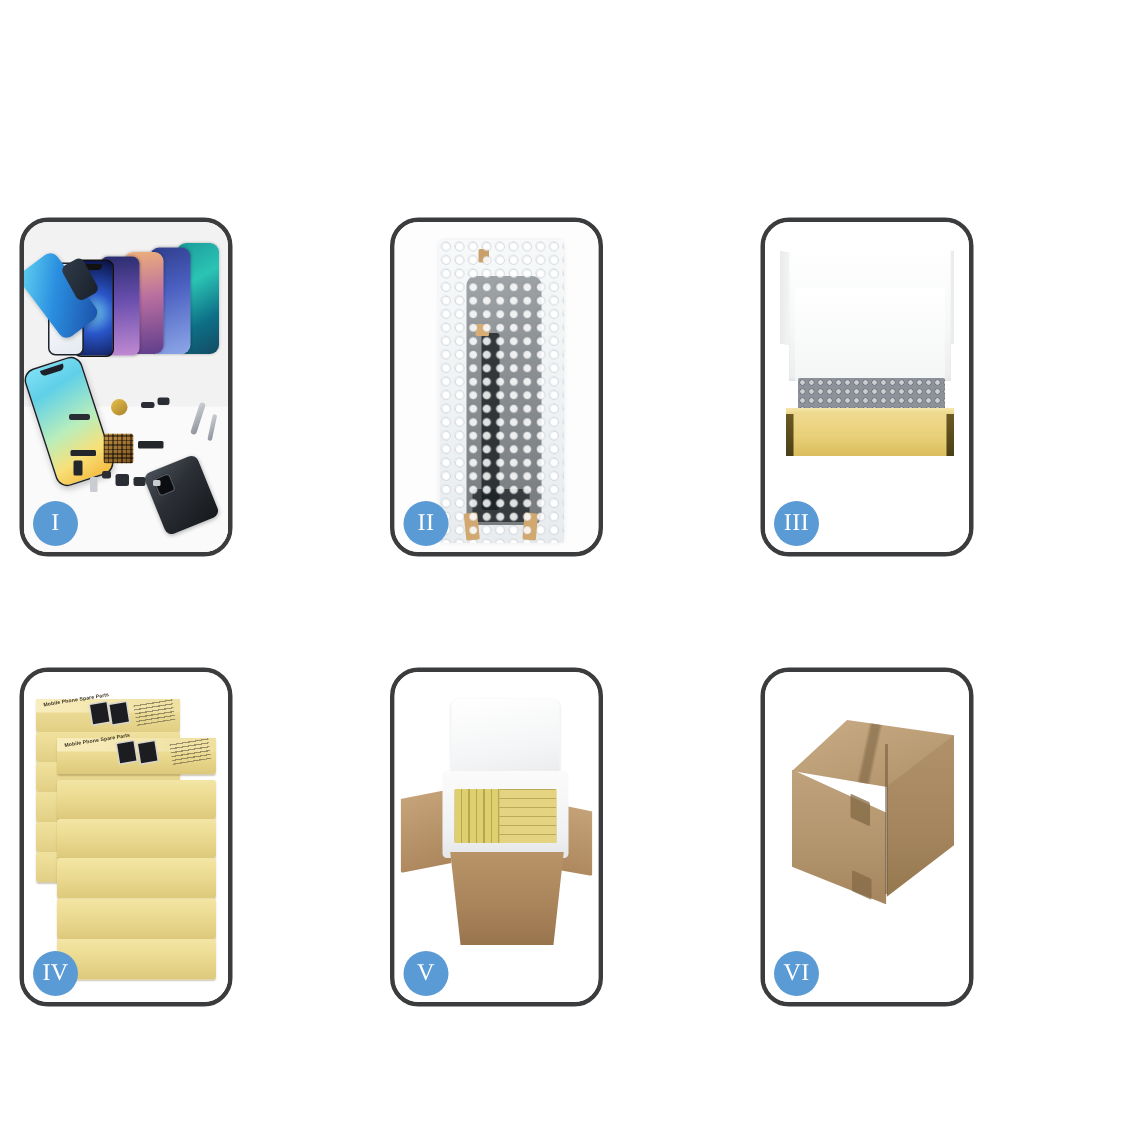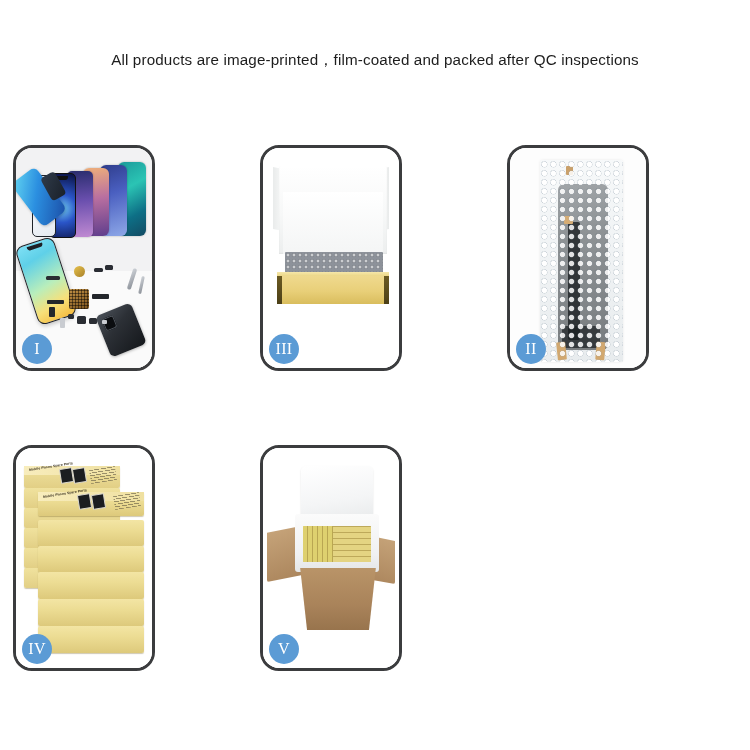--- a/index.html
+++ b/index.html
@@ -308,21 +308,20 @@
     clip-path:polygon(0 32%, 100% 0, 100% 68%, 0 100%);
   }
   .p6-tape-a { position:absolute; left:57px; top:84px; width:13px; height:16px; background:rgba(130,104,68,.75); border-radius:1px; transform:skewY(24deg); }
   .p6-tape-b { position:absolute; left:58px; top:135px; width:13px; height:14px; background:rgba(130,104,68,.7); border-radius:1px; transform:skewY(24deg); }
   .p6-edge { position:absolute; left:80px; top:48px; width:1.6px; height:100px; background:rgba(110,88,58,.55); }
 </style>
 </head>
 <body>
 
 <div class="header">
-  <div class="subtitle">All products are image-printed，film-coated and packed after QC inspections</div>
 </div>
 
 <div class="grid">
 
   <div class="panel">
     <div class="stage">
       <div class="p1-bg"></div>
       <div class="p1-lower"></div>
 
       <div class="ph fan1"></div>
@@ -350,46 +349,46 @@
       <div class="chip pale" style="left:86px;top:172px;width:5px;height:4px;"></div>
       <div class="chip tool" style="right:18px;top:120px;width:4px;height:22px;transform:rotate(18deg);"></div>
       <div class="chip tool" style="right:9px;top:128px;width:3px;height:18px;transform:rotate(12deg);"></div>
 
       <div class="badge">I</div>
     </div>
   </div>
 
   <div class="panel">
     <div class="stage">
-      <div class="p3-bg"></div>
-      <div class="p3-lid-flapL"></div>
-      <div class="p3-lid-flapR"></div>
-      <div class="p3-lid"></div>
-      <div class="p3-foam"></div>
-      <div class="p3-wrap"></div>
-      <div class="p3-rim"></div>
-      <div class="p3-front"></div>
-      <div class="badge">III</div>
-    </div>
-  </div>
-
-  <div class="panel">
-    <div class="stage">
       <div class="p2-bg"></div>
       <div class="p2-bag">
         <div class="p2-screen"></div>
         <div class="p2-flex"></div>
         <div class="p2-flex2"></div>
         <div class="p2-tape-a"></div>
         <div class="p2-tape-b"></div>
         <div class="p2-tape-c"></div>
         <div class="p2-tape-d"></div>
         <div class="p2-bubbles"></div>
       </div>
       <div class="badge">II</div>
+    </div>
+  </div>
+
+  <div class="panel">
+    <div class="stage">
+      <div class="p3-bg"></div>
+      <div class="p3-lid-flapL"></div>
+      <div class="p3-lid-flapR"></div>
+      <div class="p3-lid"></div>
+      <div class="p3-foam"></div>
+      <div class="p3-wrap"></div>
+      <div class="p3-rim"></div>
+      <div class="p3-front"></div>
+      <div class="badge">III</div>
     </div>
   </div>
 
   <div class="panel">
     <div class="stage">
       <div class="p4-bg"></div>
       <div class="p4-stack">
 
         <div class="bx rear" style="top:0;">
           <div class="bx-top"></div>
@@ -427,14 +426,27 @@
       <div class="p5-flapL"></div>
       <div class="p5-flapR"></div>
       <div class="p5-foam-lid"></div>
       <div class="p5-foam-body"></div>
       <div class="p5-inner"></div>
       <div class="p5-body"></div>
       <div class="badge">V</div>
     </div>
   </div>
 
+  <div class="panel">
+    <div class="stage">
+      <div class="p6-bg"></div>
+      <div class="p6-top"></div>
+      <div class="p6-seam"></div>
+      <div class="p6-left"></div>
+      <div class="p6-right"></div>
+      <div class="p6-edge"></div>
+      <div class="p6-tape-a"></div>
+      <div class="p6-tape-b"></div>
+      <div class="badge">VI</div>
+    </div>
+  </div>
 
 </div>
 
 </body></html>

